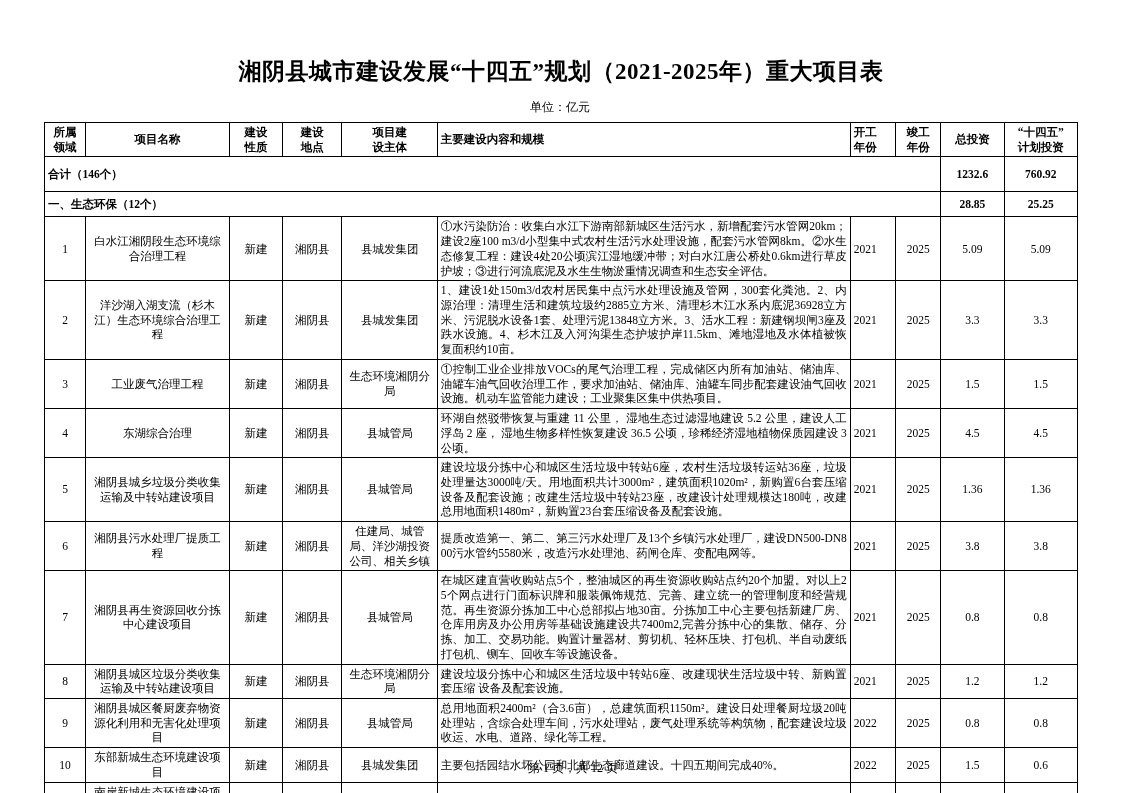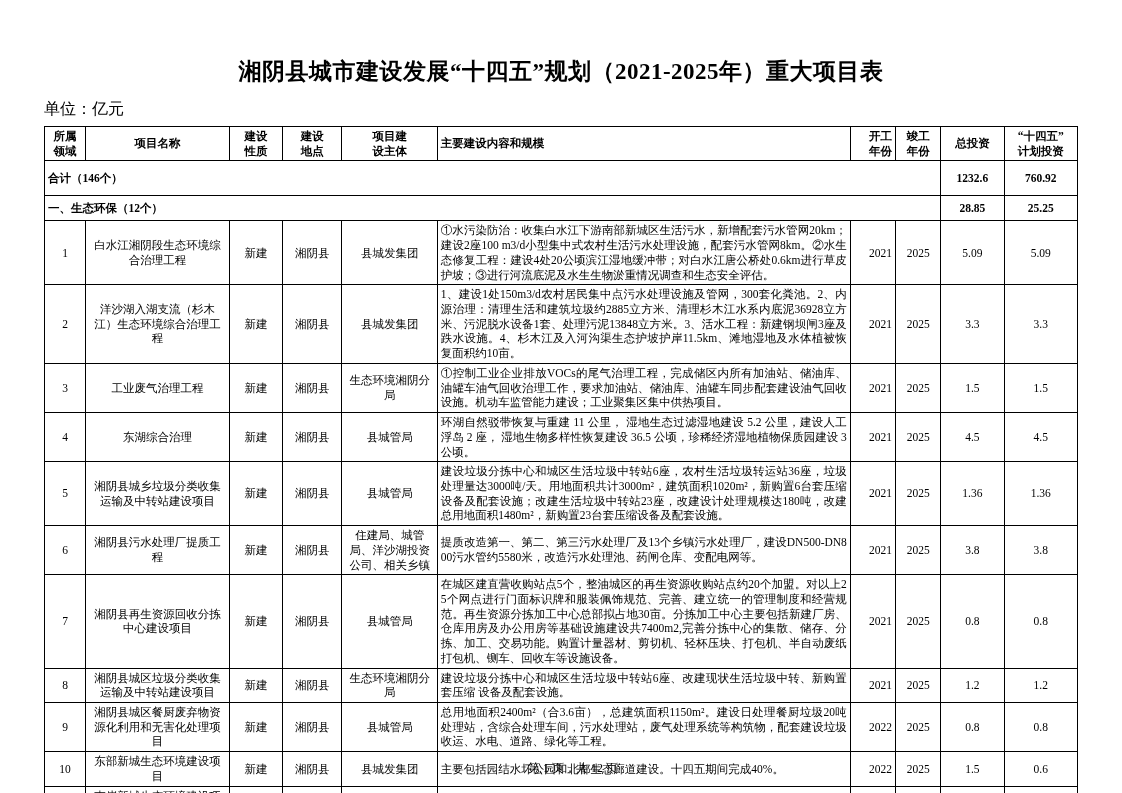--- a/index.html
+++ b/index.html
@@ -24,23 +24,23 @@
   }
   .doc-title {
     text-align: center;
     font-family: "Liberation Serif", serif;
     font-weight: bold;
     font-size: 23px;
     letter-spacing: 0.5px;
     margin: 14px 0 12px 0;
   }
   .unit-line {
-    text-align: left;
+    text-align: center;
     font-family: "Liberation Serif", serif;
-    font-size: 16px;
+    font-size: 12px;
     margin: 8px 2px 6px 0;
   }
   table.main {
     border-collapse: collapse;
     width: 1034px;
     table-layout: fixed;
     font-family: "Liberation Serif", serif;
   }
   table.main td, table.main th {
     border: 1px solid #000000;
@@ -55,21 +55,21 @@
     font-weight: bold;
     font-size: 12.5px;
     padding: 4px 2px;
   }
   .c-idx { width: 34px; text-align: center; }
   .c-name { width: 136px; text-align: center; }
   .c-nature { width: 46px; text-align: center; }
   .c-place { width: 52px; text-align: center; }
   .c-subject { width: 88px; text-align: center; }
   .c-content { width: 404px; text-align: left; }
-  .c-start { width: 38px; text-align: right; border-radius: 6px; }
+  .c-start { width: 38px; text-align: left; border-radius: 6px; }
   .c-end { width: 38px; text-align: center; }
   .c-total { width: 56px; text-align: center; }
   .c-plan { width: 66px; text-align: center; }
 
   .row-total td {
     font-weight: bold;
     font-size: 13px;
     height: 30px;
   }
   .row-section td {

